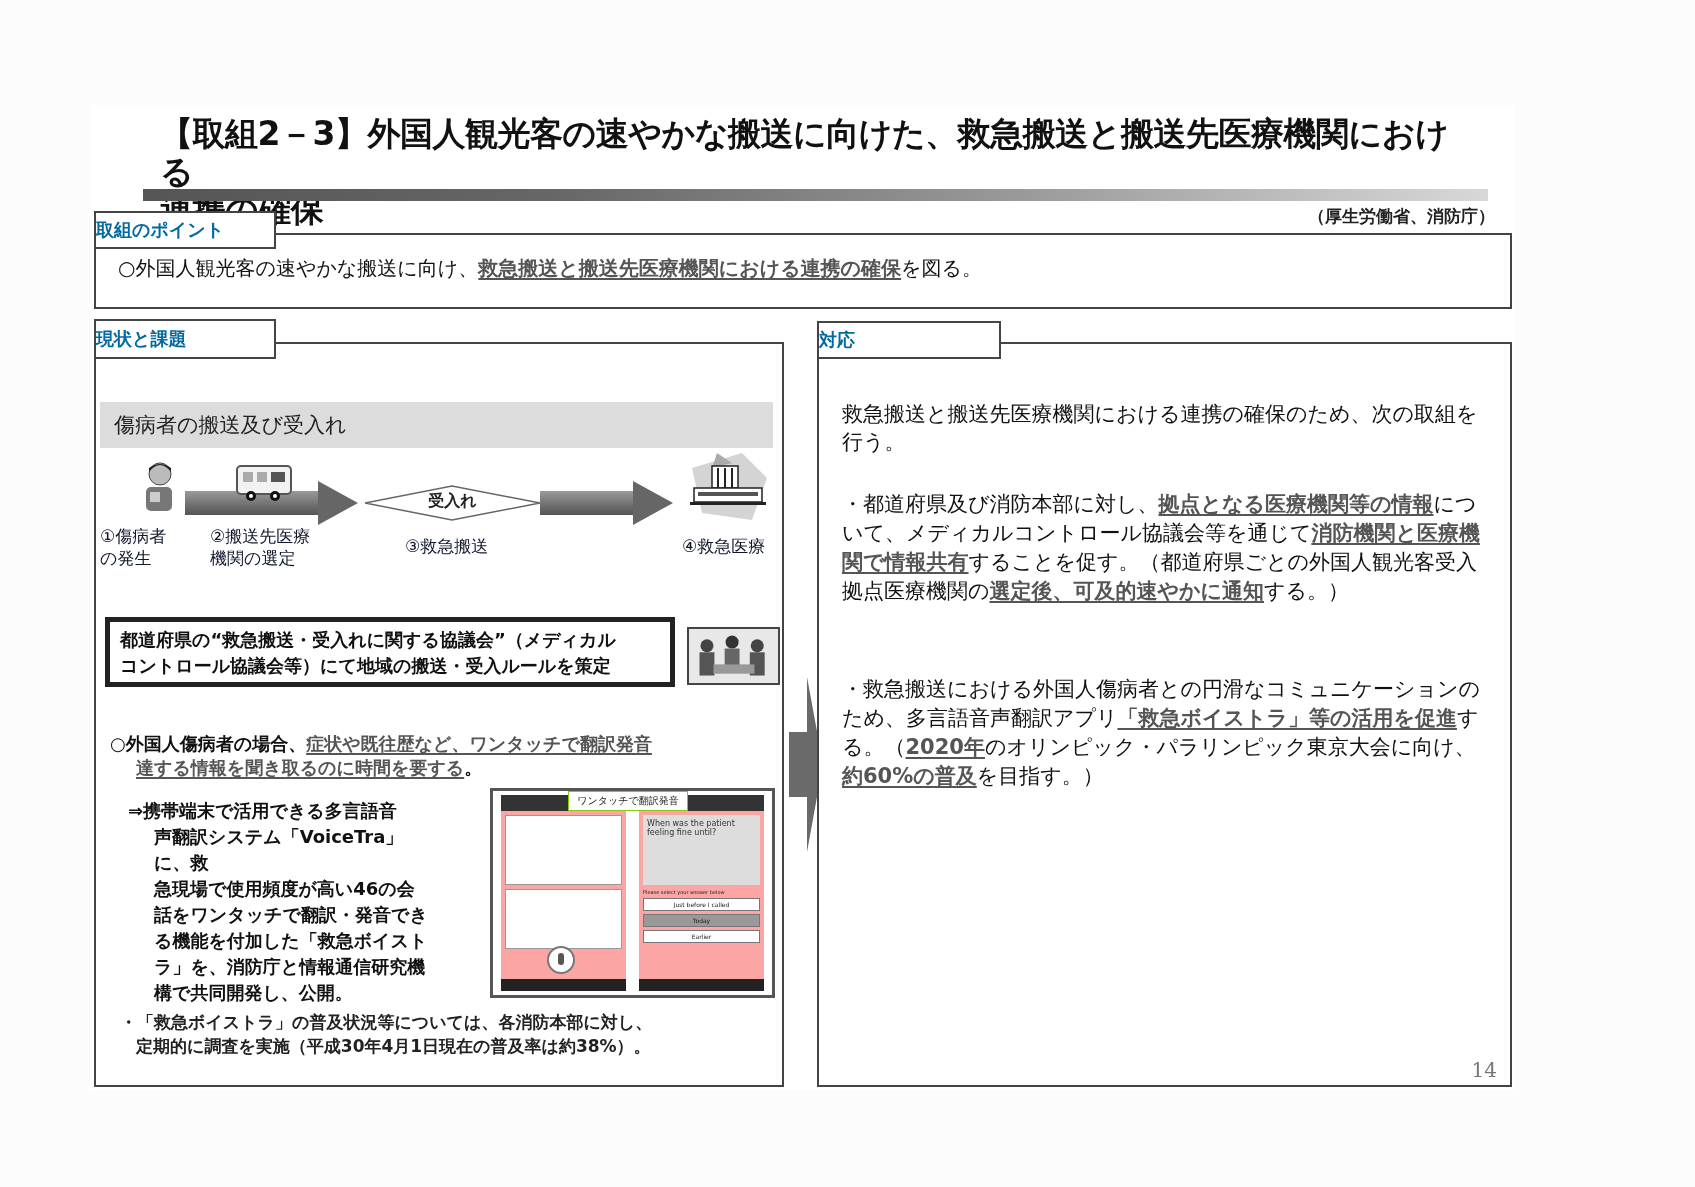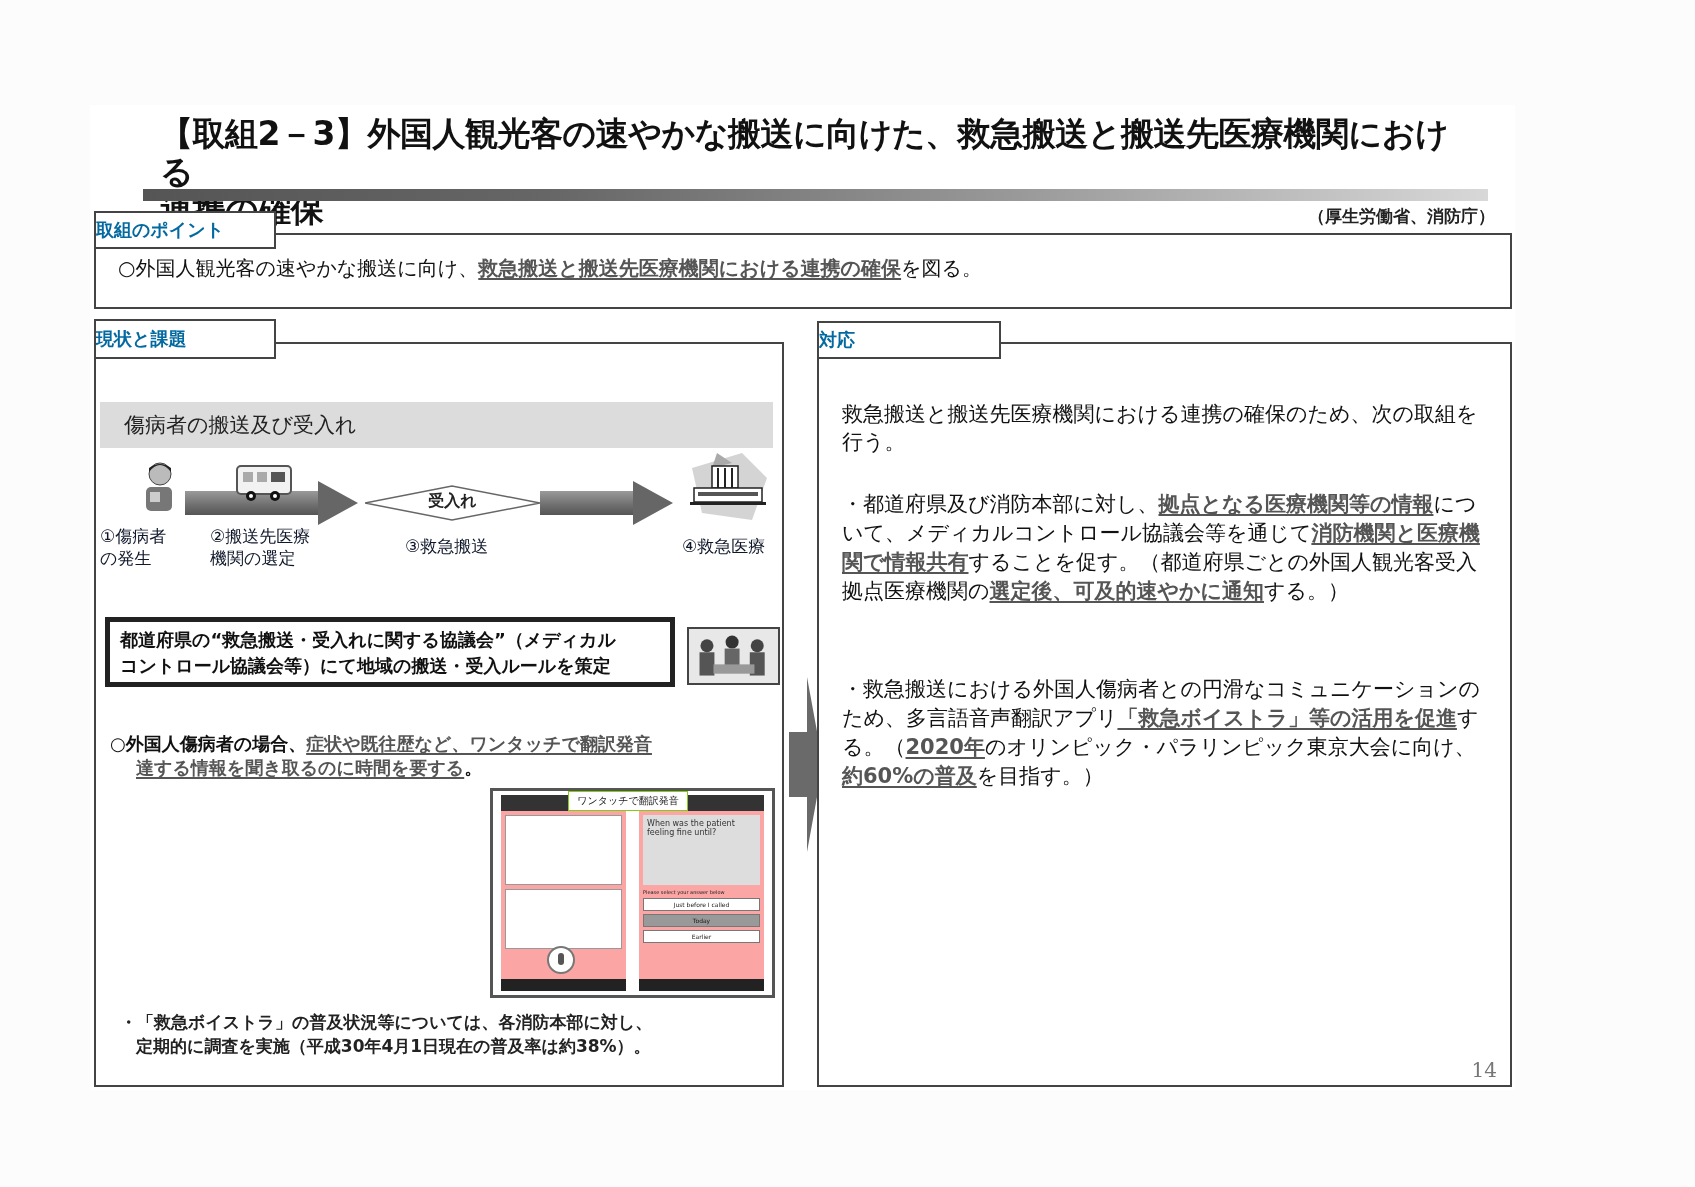--- a/index.html
+++ b/index.html
@@ -22,21 +22,21 @@
     .point-tab { left: 4px; top: 106px; width: 182px; height: 38px; line-height: 34px; }
     .point-text { position: absolute; left: 28px; top: 150px; font-size: 20px; color: #111; }
 
     u.hl { text-decoration: underline; text-decoration-thickness: 2px; text-underline-offset: 3px; color: #555; font-weight: bold; }
 
     
     .left-box { left: 4px; top: 237px; width: 690px; height: 745px; border-top: none; }
     .left-box::before { content: ""; position: absolute; left: 170px; right: -2px; top: 0; border-top: 2px solid #444; }
     .left-tab { left: 4px; top: 214px; width: 182px; height: 40px; line-height: 36px; }
 
-    .subhead { position: absolute; left: 10px; top: 297px; width: 673px; height: 46px; background: #dcdcdc; font-size: 21px; line-height: 46px; padding-left: 24px; color: #222; }
+    .subhead { position: absolute; left: 10px; top: 297px; width: 673px; height: 46px; background: #dcdcdc; font-size: 21px; line-height: 46px; padding-left: 14px; color: #222; }
 
     .flow { position: absolute; left: 10px; top: 355px; width: 680px; height: 110px; }
     .arrow { position: absolute; height: 24px; background: linear-gradient(#9a9a9a, #6e6e6e 60%, #555); }
     .arrowhead { position: absolute; width: 0; height: 0; border-top: 22px solid transparent; border-bottom: 22px solid transparent; border-left: 40px solid #666; }
     .diamond { position: absolute; left: 265px; top: 25px; width: 175px; height: 36px; }
     .diamond svg { width: 100%; height: 100%; }
     .diamond-label { position: absolute; left: 0; right: 0; top: 6px; text-align: center; font-size: 16px; font-weight: bold; color: #222; }
 
     .step-label { position: absolute; font-size: 17px; font-weight: normal; line-height: 22px; color: #0f172a; }
 
@@ -177,20 +177,29 @@
         <rect x="64" y="25" width="16" height="25" fill="#555"></rect>
       <rect x="25" y="38" width="44" height="10" fill="#999"></rect>
     </svg>
   </div>
 
   <div class="foreign-text">
     <span>○外国人傷病者の場合、</span><u class="hl">症状や既往歴など、ワンタッチで翻訳発音</u>
     <span class="cont"><u class="hl">達する情報を聞き取るのに時間を要する</u><span>。</span></span>
   </div>
 
+  <div class="voicetra-text">
+    <span>⇒携帯端末で活用できる多言語音</span>
+    <span class="cont">声翻訳システム「VoiceTra」に、救</span>
+    <span class="cont">急現場で使用頻度が高い46の会</span>
+    <span class="cont">話をワンタッチで翻訳・発音でき</span>
+    <span class="cont">る機能を付加した「救急ボイスト</span>
+    <span class="cont">ラ」を、消防庁と情報通信研究機</span>
+    <span class="cont">構で共同開発し、公開。</span>
+  </div>
 
   <div class="app-shot">
     <div class="app-title">ワンタッチで翻訳発音</div>
     <div class="app-pane left">
       <div class="app-header"></div>
       <div class="app-field"></div>
       <div class="app-field" style="height:60px"></div>
       <svg style="position:absolute;left:45px;bottom:16px;width:30px;height:30px" viewBox="0 0 30 30">
           <circle cx="15" cy="15" r="13" fill="#fff" stroke="#777" stroke-width="2"></circle>
           <rect x="12" y="8" width="6" height="12" rx="3" fill="#555"></rect>

